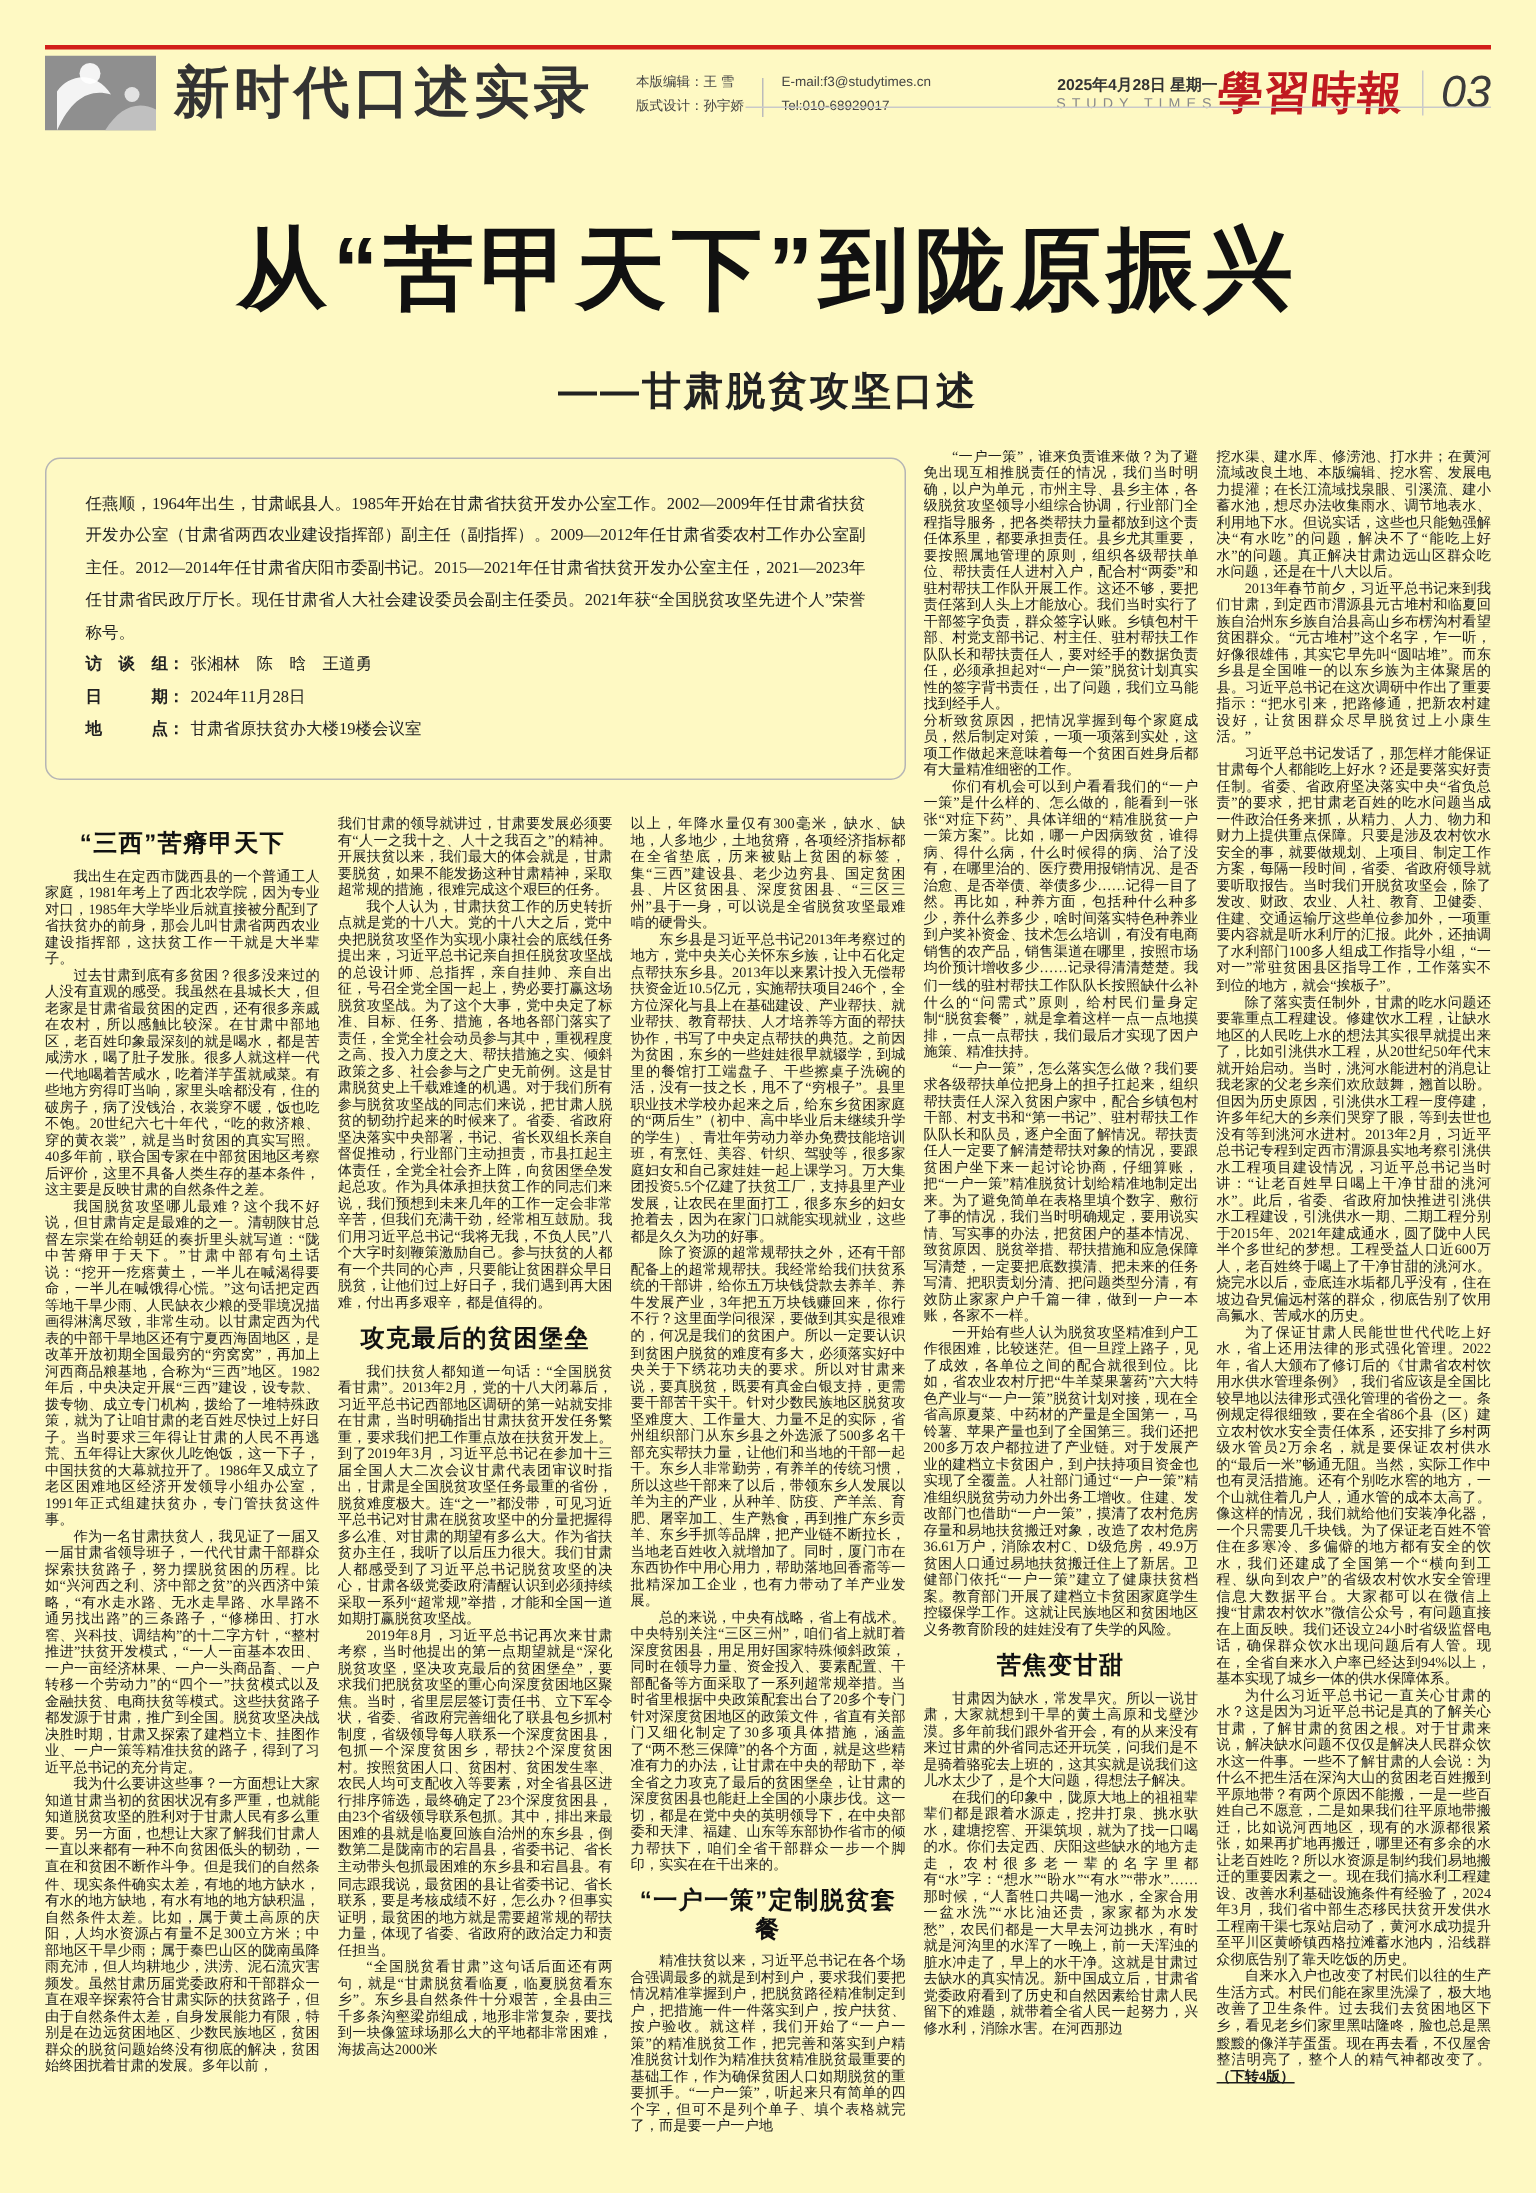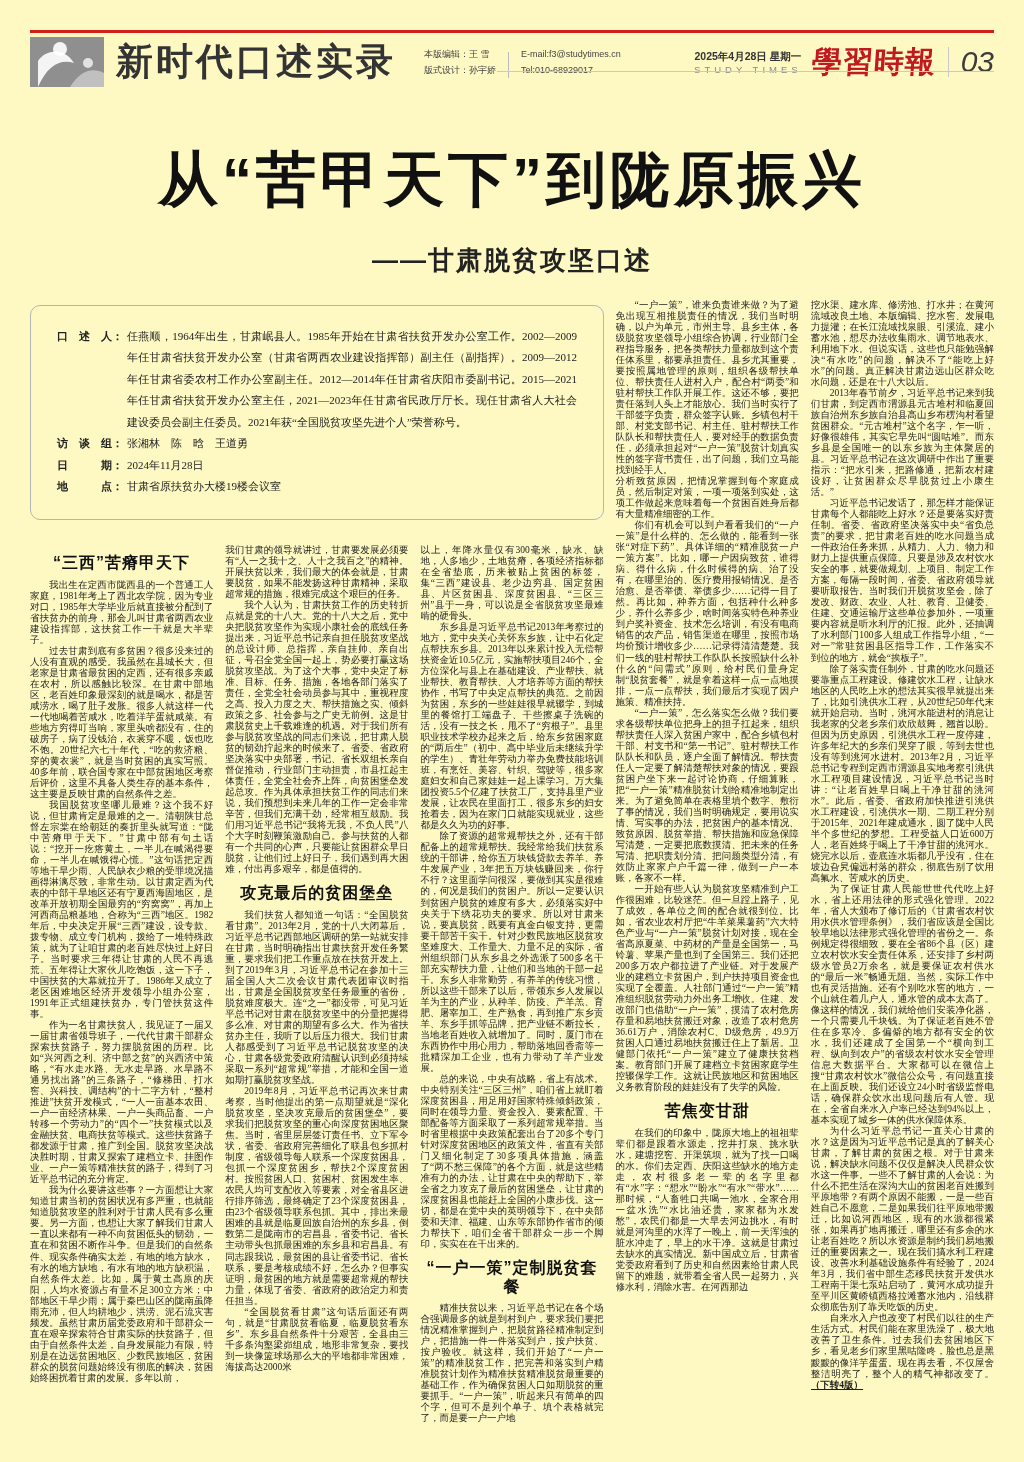--- a/index.html
+++ b/index.html
@@ -9,21 +9,21 @@
   .top-red-line{position:absolute;left:30px;right:30px;top:30px;height:3px;background:#d21f1a;}
   .masthead{position:absolute;left:30px;right:30px;top:37px;height:50px;display:flex;align-items:center;}
   .logo{width:74px;height:50px;flex:0 0 auto;}
   .section-title{font-family:"Liberation Sans","DejaVu Sans",sans-serif;font-weight:900;
         font-size:37px;color:#333;letter-spacing:3px;margin-left:12px;white-space:nowrap;}
   .ed-block{display:flex;align-items:flex-end;margin-left:16px;font-family:"Liberation Sans","DejaVu Sans",sans-serif;
         font-size:9px;color:#444;line-height:1.8;}
   .ed-col{padding:0 12px;}
   .ed-divider{width:1px;height:26px;background:#bbb;}
   .mast-right{margin-left:auto;display:flex;align-items:center;}
-  .date-block{text-align:center;margin-right:10px;}
+  .date-block{text-align:right;}
   .date-line{font-size:10.5px;color:#333;font-family:"Liberation Sans","DejaVu Sans",sans-serif;font-weight:bold;}
   .mast-en{font-size:9.5px;color:#8a8a8a;letter-spacing:4px;font-family:"Liberation Sans","DejaVu Sans",sans-serif;}
   .mast-cn{font-size:30px;font-weight:bold;color:#c01920;font-family:"Liberation Serif","DejaVu Serif",serif;
         transform:skewX(-4deg);letter-spacing:1px;margin-right:12px;white-space:nowrap;}
   .page-num{font-size:30px;color:#3c3c3c;font-family:"Liberation Sans","DejaVu Sans",sans-serif;
         border-left:1px solid #c9c9c9;padding-left:12px;line-height:1;font-style:italic;}
   .mast-underline{position:absolute;left:497px;right:30px;top:71px;height:1px;background:#c9c9c9;}
   
   .main-title{position:absolute;left:0;right:0;top:140px;text-align:center;
         font-family:"Liberation Sans","DejaVu Sans",sans-serif;font-weight:900;
@@ -87,21 +87,20 @@
   </div>
   <div class="mast-underline"></div>
 
   <div class="main-title">从“苦甲天下”到陇原振兴</div>
   <div class="sub-title">——甘肃脱贫攻坚口述</div>
 
   <div class="body-area">
     <div class="infobox">
       <div>
           <div class="ib-row">
-            <span class="ib-label">口　述　人：</span>
             <span class="ib-text">任燕顺，1964年出生，甘肃岷县人。1985年开始在甘肃省扶贫开发办公室工作。2002—2009年任甘肃省扶贫开发办公室（甘肃省两西农业建设指挥部）副主任（副指挥）。2009—2012年任甘肃省委农村工作办公室副主任。2012—2014年任甘肃省庆阳市委副书记。2015—2021年任甘肃省扶贫开发办公室主任，2021—2023年任甘肃省民政厅厅长。现任甘肃省人大社会建设委员会副主任委员。2021年获“全国脱贫攻坚先进个人”荣誉称号。</span>
           </div>
           <div class="ib-row">
             <span class="ib-label">访　谈　组：</span>
             <span class="ib-text">张湘林　陈　晗　王道勇</span>
           </div>
           <div class="ib-row">
             <span class="ib-label">日　　　期：</span>
             <span class="ib-text">2024年11月28日</span>
           </div>
@@ -136,20 +135,21 @@
           <div class="col-head">“一户一策”定制脱贫套餐</div>
           <p class="para">精准扶贫以来，习近平总书记在各个场合强调最多的就是到村到户，要求我们要把情况精准掌握到户，把脱贫路径精准制定到户，把措施一件一件落实到户，按户扶贫、按户验收。就这样，我们开始了“一户一策”的精准脱贫工作，把完善和落实到户精准脱贫计划作为精准扶贫精准脱贫最重要的基础工作，作为确保贫困人口如期脱贫的重要抓手。“一户一策”，听起来只有简单的四个字，但可不是列个单子、填个表格就完了，而是要一户一户地</p>
         </div>
       <div class="col">
           <p class="para">“一户一策”，谁来负责谁来做？为了避免出现互相推脱责任的情况，我们当时明确，以户为单元，市州主导、县乡主体，各级脱贫攻坚领导小组综合协调，行业部门全程指导服务，把各类帮扶力量都放到这个责任体系里，都要承担责任。县乡尤其重要，要按照属地管理的原则，组织各级帮扶单位、帮扶责任人进村入户，配合村“两委”和驻村帮扶工作队开展工作。这还不够，要把责任落到人头上才能放心。我们当时实行了干部签字负责，群众签字认账。乡镇包村干部、村党支部书记、村主任、驻村帮扶工作队队长和帮扶责任人，要对经手的数据负责任，必须承担起对“一户一策”脱贫计划真实性的签字背书责任，出了问题，我们立马能找到经手人。</p>
           <p class="para noindent">分析致贫原因，把情况掌握到每个家庭成员，然后制定对策，一项一项落到实处，这项工作做起来意味着每一个贫困百姓身后都有大量精准细密的工作。</p>
           <p class="para">你们有机会可以到户看看我们的“一户一策”是什么样的、怎么做的，能看到一张张“对症下药”、具体详细的“精准脱贫一户一策方案”。比如，哪一户因病致贫，谁得病、得什么病，什么时候得的病、治了没有，在哪里治的、医疗费用报销情况、是否治愈、是否举债、举债多少……记得一目了然。再比如，种养方面，包括种什么种多少，养什么养多少，啥时间落实特色种养业到户奖补资金、技术怎么培训，有没有电商销售的农产品，销售渠道在哪里，按照市场均价预计增收多少……记录得清清楚楚。我们一线的驻村帮扶工作队队长按照缺什么补什么的“问需式”原则，给村民们量身定制“脱贫套餐”，就是拿着这样一点一点地摸排，一点一点帮扶，我们最后才实现了因户施策、精准扶持。</p>
           <p class="para">“一户一策”，怎么落实怎么做？我们要求各级帮扶单位把身上的担子扛起来，组织帮扶责任人深入贫困户家中，配合乡镇包村干部、村支书和“第一书记”、驻村帮扶工作队队长和队员，逐户全面了解情况。帮扶责任人一定要了解清楚帮扶对象的情况，要跟贫困户坐下来一起讨论协商，仔细算账，把“一户一策”精准脱贫计划给精准地制定出来。为了避免简单在表格里填个数字、敷衍了事的情况，我们当时明确规定，要用说实情、写实事的办法，把贫困户的基本情况、致贫原因、脱贫举措、帮扶措施和应急保障写清楚，一定要把底数摸清、把未来的任务写清、把职责划分清、把问题类型分清，有效防止家家户户千篇一律，做到一户一本账，各家不一样。</p>
           <p class="para">一开始有些人认为脱贫攻坚精准到户工作很困难，比较迷茫。但一旦蹚上路子，见了成效，各单位之间的配合就很到位。比如，省农业农村厅把“牛羊菜果薯药”六大特色产业与“一户一策”脱贫计划对接，现在全省高原夏菜、中药材的产量是全国第一，马铃薯、苹果产量也到了全国第三。我们还把200多万农户都拉进了产业链。对于发展产业的建档立卡贫困户，到户扶持项目资金也实现了全覆盖。人社部门通过“一户一策”精准组织脱贫劳动力外出务工增收。住建、发改部门也借助“一户一策”，摸清了农村危房存量和易地扶贫搬迁对象，改造了农村危房36.61万户，消除农村C、D级危房，49.9万贫困人口通过易地扶贫搬迁住上了新居。卫健部门依托“一户一策”建立了健康扶贫档案。教育部门开展了建档立卡贫困家庭学生控辍保学工作。这就让民族地区和贫困地区义务教育阶段的娃娃没有了失学的风险。</p>
           <div class="col-head">苦焦变甘甜</div>
+          <p class="para">甘肃因为缺水，常发旱灾。所以一说甘肃，大家就想到干旱的黄土高原和戈壁沙漠。多年前我们跟外省开会，有的从来没有来过甘肃的外省同志还开玩笑，问我们是不是骑着骆驼去上班的，这其实就是说我们这儿水太少了，是个大问题，得想法子解决。</p>
           <p class="para">在我们的印象中，陇原大地上的祖祖辈辈们都是跟着水源走，挖井打泉、挑水驮水，建塘挖窖、开渠筑坝，就为了找一口喝的水。你们去定西、庆阳这些缺水的地方走走，农村很多老一辈的名字里都有“水”字：“想水”“盼水”“有水”“带水”……那时候，“人畜牲口共喝一池水，全家合用一盆水洗”“水比油还贵，家家都为水发愁”，农民们都是一大早去河边挑水，有时就是河沟里的水浑了一晚上，前一天浑浊的脏水冲走了，早上的水干净。这就是甘肃过去缺水的真实情况。新中国成立后，甘肃省党委政府看到了历史和自然因素给甘肃人民留下的难题，就带着全省人民一起努力，兴修水利，消除水害。在河西那边</p>
         </div>
       <div class="col">
           <p class="para noindent">挖水渠、建水库、修涝池、打水井；在黄河流域改良土地、本版编辑、挖水窖、发展电力提灌；在长江流域找泉眼、引溪流、建小蓄水池，想尽办法收集雨水、调节地表水、利用地下水。但说实话，这些也只能勉强解决“有水吃”的问题，解决不了“能吃上好水”的问题。真正解决甘肃边远山区群众吃水问题，还是在十八大以后。</p>
           <p class="para">2013年春节前夕，习近平总书记来到我们甘肃，到定西市渭源县元古堆村和临夏回族自治州东乡族自治县高山乡布楞沟村看望贫困群众。“元古堆村”这个名字，乍一听，好像很雄伟，其实它早先叫“圆咕堆”。而东乡县是全国唯一的以东乡族为主体聚居的县。习近平总书记在这次调研中作出了重要指示：“把水引来，把路修通，把新农村建设好，让贫困群众尽早脱贫过上小康生活。”</p>
           <p class="para">习近平总书记发话了，那怎样才能保证甘肃每个人都能吃上好水？还是要落实好责任制。省委、省政府坚决落实中央“省负总责”的要求，把甘肃老百姓的吃水问题当成一件政治任务来抓，从精力、人力、物力和财力上提供重点保障。只要是涉及农村饮水安全的事，就要做规划、上项目、制定工作方案，每隔一段时间，省委、省政府领导就要听取报告。当时我们开脱贫攻坚会，除了发改、财政、农业、人社、教育、卫健委、住建、交通运输厅这些单位参加外，一项重要内容就是听水利厅的汇报。此外，还抽调了水利部门100多人组成工作指导小组，“一对一”常驻贫困县区指导工作，工作落实不到位的地方，就会“挨板子”。</p>
           <p class="para">除了落实责任制外，甘肃的吃水问题还要靠重点工程建设。修建饮水工程，让缺水地区的人民吃上水的想法其实很早就提出来了，比如引洮供水工程，从20世纪50年代末就开始启动。当时，洮河水能进村的消息让我老家的父老乡亲们欢欣鼓舞，翘首以盼。但因为历史原因，引洮供水工程一度停建，许多年纪大的乡亲们哭穿了眼，等到去世也没有等到洮河水进村。2013年2月，习近平总书记专程到定西市渭源县实地考察引洮供水工程项目建设情况，习近平总书记当时讲：“让老百姓早日喝上干净甘甜的洮河水”。此后，省委、省政府加快推进引洮供水工程建设，引洮供水一期、二期工程分别于2015年、2021年建成通水，圆了陇中人民半个多世纪的梦想。工程受益人口近600万人，老百姓终于喝上了干净甘甜的洮河水。烧完水以后，壶底连水垢都几乎没有，住在坡边旮旯偏远村落的群众，彻底告别了饮用高氟水、苦咸水的历史。</p>
           <p class="para">为了保证甘肃人民能世世代代吃上好水，省上还用法律的形式强化管理。2022年，省人大颁布了修订后的《甘肃省农村饮用水供水管理条例》，我们省应该是全国比较早地以法律形式强化管理的省份之一。条例规定得很细致，要在全省86个县（区）建立农村饮水安全责任体系，还安排了乡村两级水管员2万余名，就是要保证农村供水的“最后一米”畅通无阻。当然，实际工作中也有灵活措施。还有个别吃水窖的地方，一个山就住着几户人，通水管的成本太高了。像这样的情况，我们就给他们安装净化器，一个只需要几千块钱。为了保证老百姓不管住在多寒冷、多偏僻的地方都有安全的饮水，我们还建成了全国第一个“横向到工程、纵向到农户”的省级农村饮水安全管理信息大数据平台。大家都可以在微信上搜“甘肃农村饮水”微信公众号，有问题直接在上面反映。我们还设立24小时省级监督电话，确保群众饮水出现问题后有人管。现在，全省自来水入户率已经达到94%以上，基本实现了城乡一体的供水保障体系。</p>
           <p class="para">为什么习近平总书记一直关心甘肃的水？这是因为习近平总书记是真的了解关心甘肃，了解甘肃的贫困之根。对于甘肃来说，解决缺水问题不仅仅是解决人民群众饮水这一件事。一些不了解甘肃的人会说：为什么不把生活在深沟大山的贫困老百姓搬到平原地带？有两个原因不能搬，一是一些百姓自己不愿意，二是如果我们往平原地带搬迁，比如说河西地区，现有的水源都很紧张，如果再扩地再搬迁，哪里还有多余的水让老百姓吃？所以水资源是制约我们易地搬迁的重要因素之一。现在我们搞水利工程建设、改善水利基础设施条件有经验了，2024年3月，我们省中部生态移民扶贫开发供水工程南干渠七泵站启动了，黄河水成功提升至平川区黄峤镇西格拉滩蓄水池内，沿线群众彻底告别了靠天吃饭的历史。</p>
           <p class="para">自来水入户也改变了村民们以往的生产生活方式。村民们能在家里洗澡了，极大地改善了卫生条件。过去我们去贫困地区下乡，看见老乡们家里黑咕隆咚，脸也总是黑黢黢的像洋芋蛋蛋。现在再去看，不仅屋舍整洁明亮了，整个人的精气神都改变了。<b>（下转4版）</b></p>

